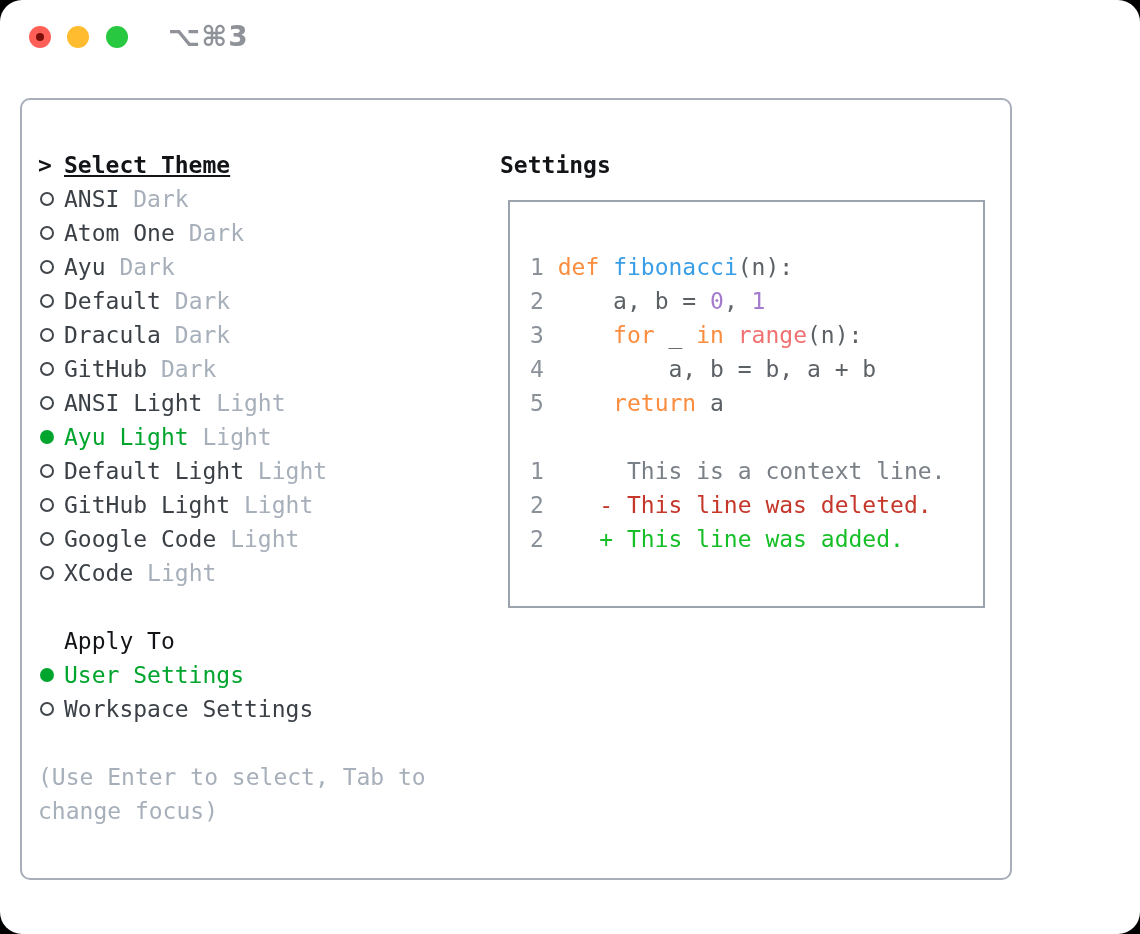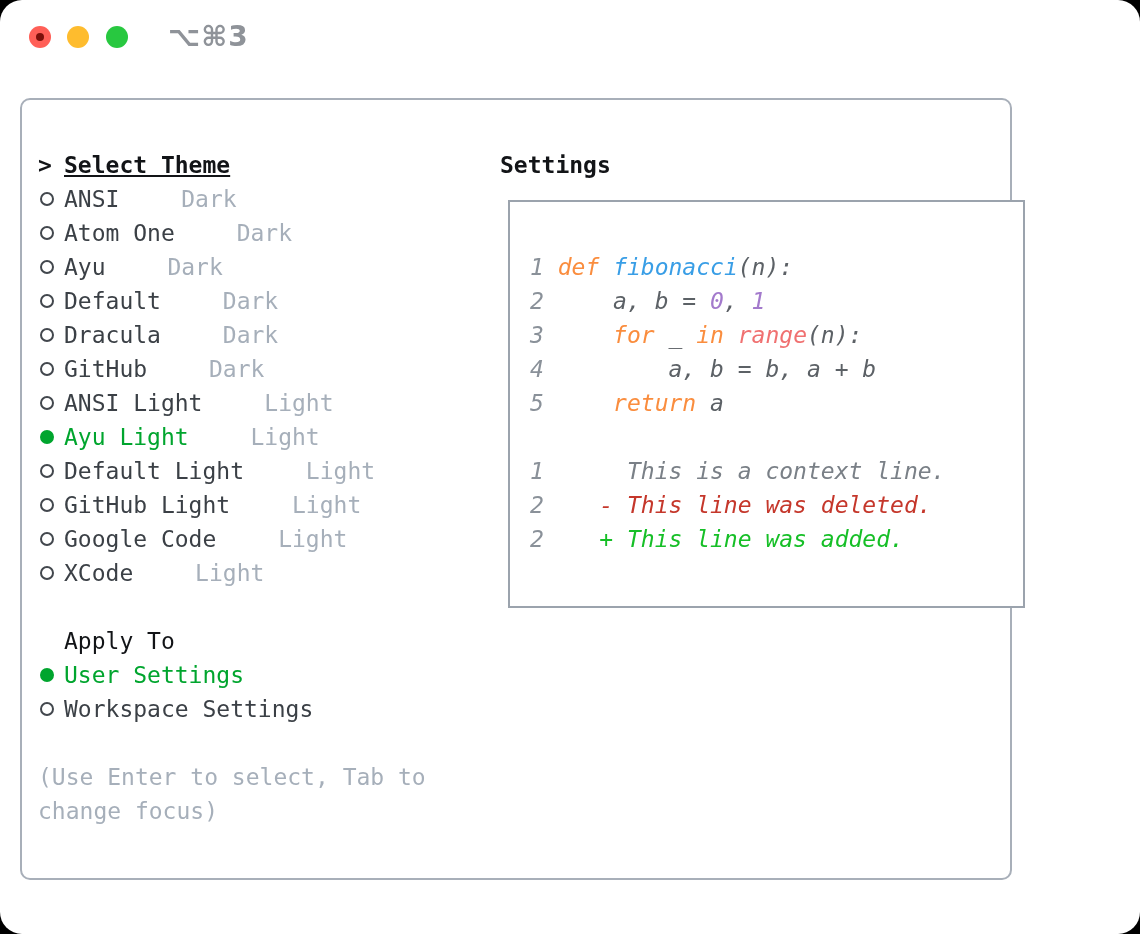--- a/index.html
+++ b/index.html
@@ -38,30 +38,30 @@
   }
   .row{height:34px;display:flex;align-items:center;}
   .mk{flex:0 0 26px;width:26px;display:flex;align-items:center;}
   .circle{width:14px;height:14px;border:2px solid #42474d;border-radius:50%;margin-left:2px;}
   .circle.sel{background:var(--green);border-color:var(--green);}
   .cursor{font-weight:bold;color:var(--heading);}
   .hdr{font-weight:bold;color:var(--heading);text-decoration:underline;}
   .subhdr{color:var(--heading);}
   .name{color:var(--item);text-align:center;}
   .name.sel{color:var(--green);}
-  .variant{color:var(--muted);margin-left:48px;}
+  .variant{color:var(--muted);}
   .help{color:var(--muted);}
   
   #preview-title{
     position:absolute;left:478px;top:48px;height:34px;line-height:34px;
     font-size:23px;font-weight:bold;color:var(--heading);
   }
   #preview-box{
-    position:absolute;left:486px;top:100px;width:517px;height:408px;
-    border:2px solid var(--border2);background:#fff;font-style:italic;
+    position:absolute;left:486px;top:100px;width:477px;height:408px;
+    border:2px solid var(--border2);background:#fff;
   }
   #code{
     position:absolute;left:20px;top:48px;
     font-size:23px;line-height:34px;white-space:pre;
   }
   .cl{height:34px;}
   .ln{color:var(--lnum);}
   .t-kw{color:var(--kw);} .t-fn{color:var(--fn);} .t-num{color:var(--numlit);}
   .t-bi{color:var(--bi);} .t-fg{color:var(--fg);} .t-ctx{color:var(--ctx);}
   .t-del{color:var(--del);} .t-add{color:var(--add);}

